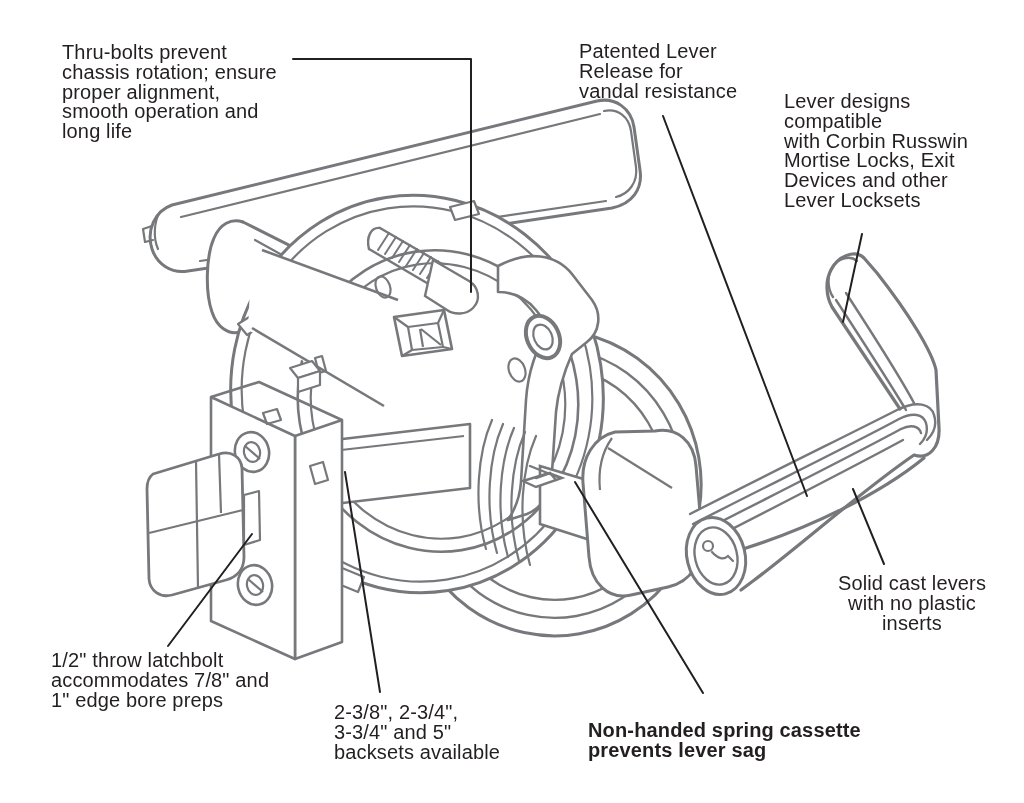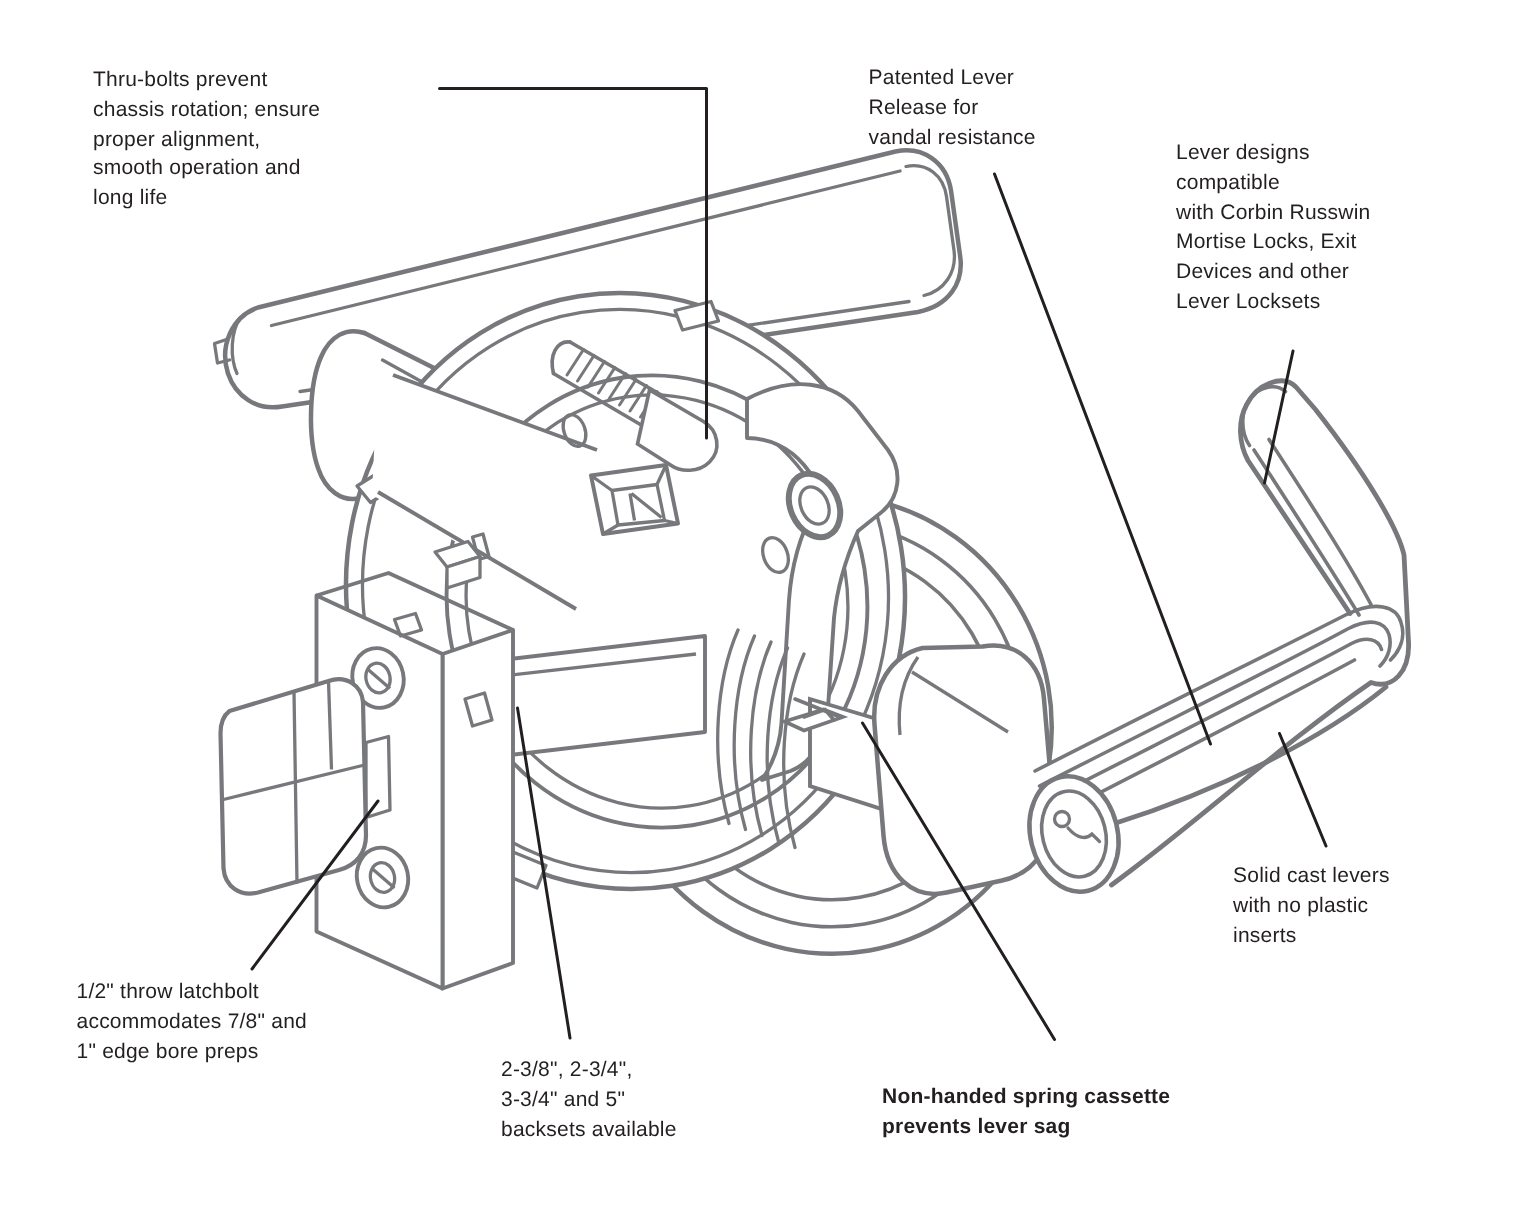--- a/index.html
+++ b/index.html
@@ -1,19 +1,19 @@
 <!DOCTYPE html>
 <html><head>
 <meta charset="utf-8">
 <style>
   html,body{margin:0;padding:0;background:#ffffff;}
   .page{position:relative;width:1024px;height:803px;background:#ffffff;overflow:hidden;
         font-family:"Liberation Sans","DejaVu Sans",sans-serif;}
   .art{position:absolute;left:0;top:0;}
-  .label{position:absolute;white-space:pre-line;color:#231f20;font-size:14px;
+  .label{position:absolute;white-space:pre-line;color:#231f20;font-size:20px;
          line-height:19.8px;letter-spacing:0.15px;}
 </style>
 </head>
 <body>
 
 <div class="page">
 
   <svg class="art" width="1024" height="803" viewBox="0 0 1024 803">
 
     <g stroke="#77787b" stroke-width="3" fill="none" stroke-linecap="round" stroke-linejoin="round">
@@ -199,17 +199,17 @@
 accommodates 7/8" and
 1" edge bore preps</div>
 
   <div class="label" style="left:334px;top:703px;width:200px;">2-3/8", 2-3/4",
 3-3/4" and 5"
 backsets available</div>
 
   <div class="label" style="left:588px;top:721px;width:300px;font-weight:bold;">Non-handed spring cassette
 prevents lever sag</div>
 
-  <div class="label" style="left:822px;top:574px;width:180px;">Solid cast levers
+  <div class="label" style="left:822px;top:574px;width:180px;text-align:center;">Solid cast levers
 with no plastic
 inserts</div>
 
 </div>
 
 </body></html>

